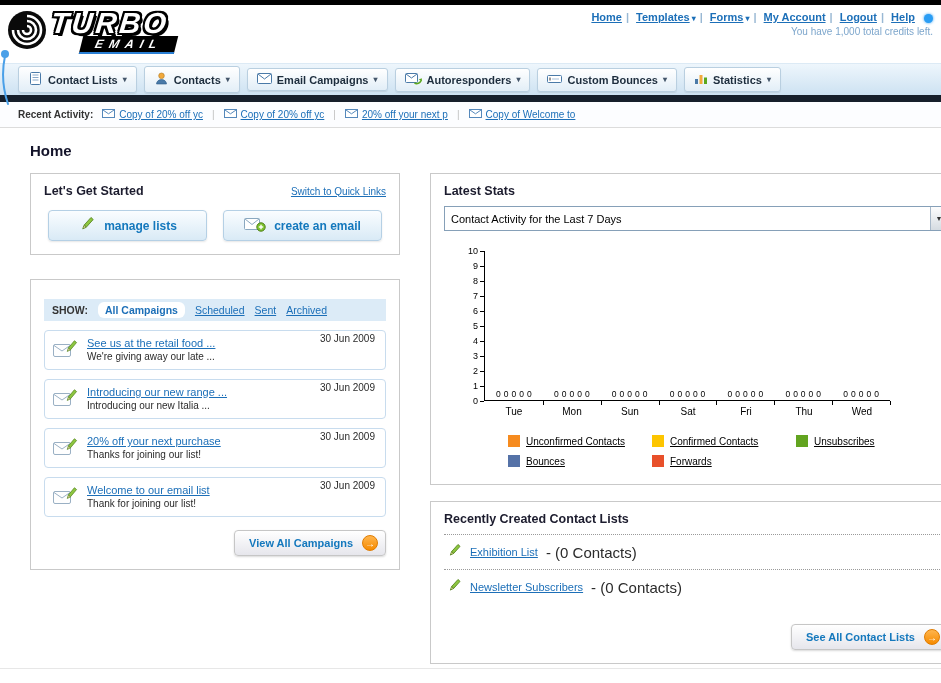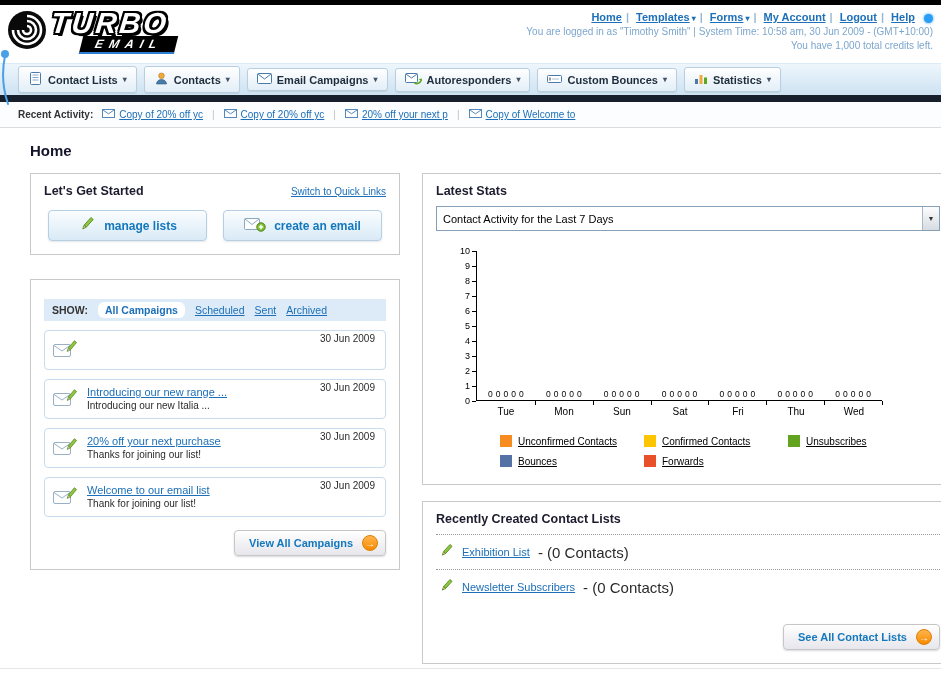--- a/index.html
+++ b/index.html
@@ -33,21 +33,21 @@
   
   .activity { height:26px; display:flex; align-items:center; gap:9px; padding-left:18px; background:#fcfdff; border-bottom:1px solid #dcdcdc; font-size:10px; }
   .act-label { color:#333; font-weight:bold; }
   .act-item { display:inline-flex; align-items:center; gap:4px; }
   .act-item a { font-size:10px; }
   .act-sep { color:#c0c0c0; }
 
   
   .content { padding:8px 28px 0 30px; }
   .page-title { font-size:15px; font-weight:bold; color:#14142a; margin:6px 0 14px; }
-  .columns { display:flex; gap:22px; align-items:flex-start; }
+  .columns { display:flex; gap:30px; align-items:flex-start; }
   .col-left { width:370px; flex:none; }
   .col-right { flex:1; }
   .panel { border:1px solid #c9c9c9; background:#fff; padding:10px 13px 13px; }
   .panel-title { font-size:12.5px; font-weight:bold; color:#1c1c2e; }
   .panel-head { display:flex; justify-content:space-between; align-items:center; }
   .panel-head a { font-size:10px; }
 
   
   .gs-buttons { display:flex; gap:16px; margin-top:12px; padding:0 4px; }
   .action-btn { flex:1; display:flex; align-items:center; justify-content:center; gap:8px; height:31px; border:1px solid #b5d0e5; border-radius:4px;
@@ -114,21 +114,20 @@
     <div class="header-right">
       <div class="header-links">
         <a>Home</a><span class="sep">|</span>
         <a><span>Templates</span><span class="chev">▾</span></a><span class="sep">|</span>
         <a><span>Forms</span><span class="chev">▾</span></a><span class="sep">|</span>
         <a>My Account</a><span class="sep">|</span>
         <a>Logout</a><span class="sep">|</span>
         <a>Help</a>
         <span class="notif-dot"></span>
       </div>
-      <div class="session">You are logged in as "Timothy Smith" | System Time: 10:58 am, 30 Jun 2009 - (GMT+10:00)</div>
       <div class="credits">You have 1,000 total credits left.</div>
     </div>
   </div>
   <div class="left-tail">
     <svg width="12" height="56" viewBox="0 0 12 56">
         <circle cx="5" cy="4" r="4" fill="#4aa0e8"></circle>
         <path d="M5 6 C2 20 2 36 8 54" stroke="#4aa0e8" stroke-width="2" fill="none" stroke-linecap="round"></path>
       </svg>
   </div>
 
@@ -269,20 +268,24 @@
 
           <div class="camp-row">
             <span><svg width="25" height="20" viewBox="0 0 25 20">
                   <rect x="0.5" y="5.5" width="17" height="12" rx="1.5" fill="#fefefe" stroke="#9ab0c4"></rect>
                   <path d="M1 6.5 L9 12 L17 6.5" fill="none" stroke="#9ab0c4"></path>
                   <g transform="rotate(40 18 8)">
                     <rect x="16.6" y="1" width="2.8" height="9.5" fill="#8dc63f" stroke="#55851e" stroke-width="0.7"></rect>
                     <polygon points="16.6,10.5 19.4,10.5 18,13.8" fill="#f0d9a0" stroke="#55851e" stroke-width="0.7"></polygon>
                   </g>
                 </svg></span>
+            <div class="camp-text">
+              <a>See us at the retail food ...</a>
+              <div class="camp-sub">We're giving away our late ...</div>
+            </div>
             <span class="camp-date">30 Jun 2009</span>
           </div>
           <div class="camp-row">
             <span><svg width="25" height="20" viewBox="0 0 25 20">
                   <rect x="0.5" y="5.5" width="17" height="12" rx="1.5" fill="#fefefe" stroke="#9ab0c4"></rect>
                   <path d="M1 6.5 L9 12 L17 6.5" fill="none" stroke="#9ab0c4"></path>
                   <g transform="rotate(40 18 8)">
                     <rect x="16.6" y="1" width="2.8" height="9.5" fill="#8dc63f" stroke="#55851e" stroke-width="0.7"></rect>
                     <polygon points="16.6,10.5 19.4,10.5 18,13.8" fill="#f0d9a0" stroke="#55851e" stroke-width="0.7"></polygon>
                   </g>

